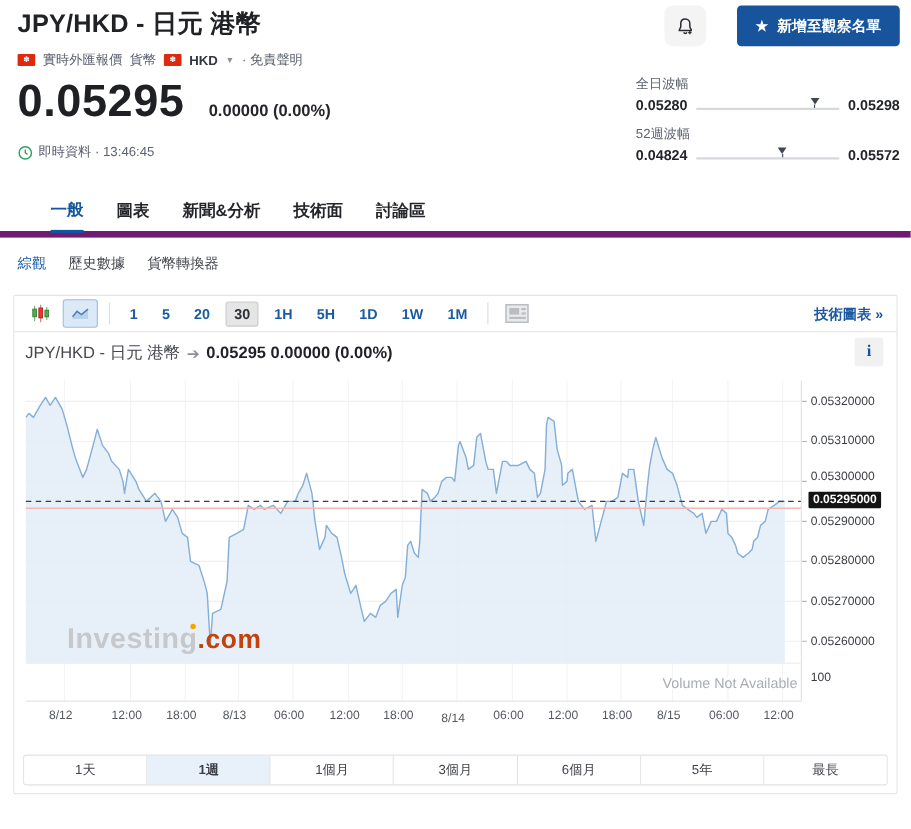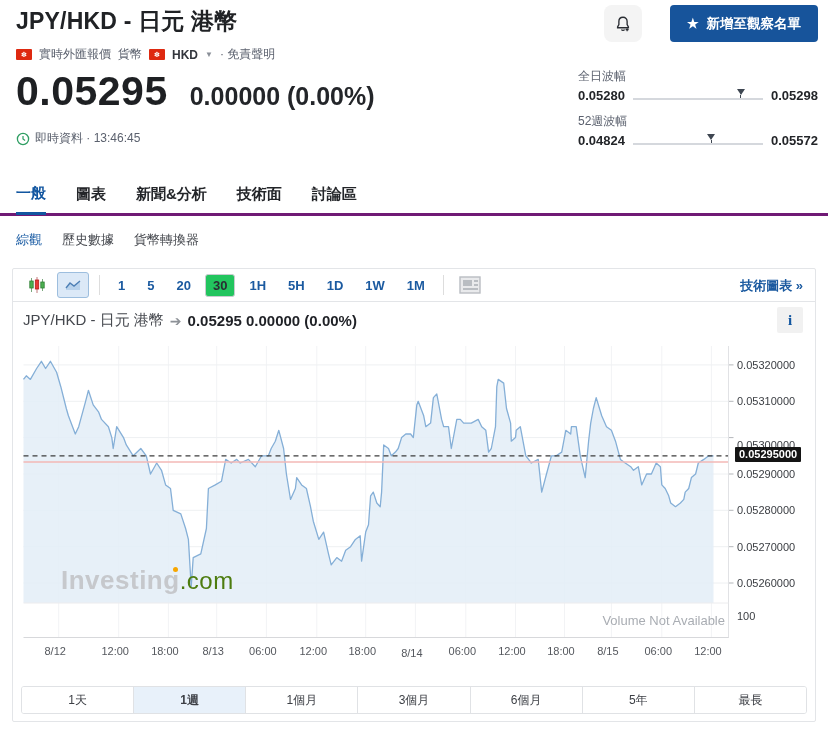--- a/index.html
+++ b/index.html
@@ -13,67 +13,67 @@
   .flag { width:16px; height:11px; background:#de2910; border-radius:1px; display:inline-flex; align-items:center; justify-content:center; color:#fff; font-size:7px; line-height:1; }
   .pair-code { color:#33363d; font-weight:700; }
   .chev { font-size:8px; color:#8a8f98; }
   .bell-btn { position:absolute; left:604px; top:5px; width:38px; height:37px; background:#f4f4f4; border-radius:8px; border:none; display:flex; align-items:center; justify-content:center; cursor:pointer; }
   .watch-btn { position:absolute; left:670px; top:5px; width:148px; height:37px; background:#17549b; border:none; border-radius:4px; color:#fff; font-size:13.5px; font-weight:700; display:flex; align-items:center; justify-content:center; gap:8px; cursor:pointer; }
   .watch-btn .star { font-size:13px; }
 
   
   .price-row { position:absolute; left:16px; top:68px; display:flex; align-items:baseline; gap:22px; }
   .big-price { font-size:41px; font-weight:700; color:#1e2023; letter-spacing:.5px; }
-  .chg { font-size:25px; font-weight:600; color:#232529; }
+  .chg { font-size:15px; font-weight:600; color:#232529; }
   .meta-row { position:absolute; left:16px; top:130px; display:flex; align-items:center; gap:5px; font-size:12px; color:#5b616e; }
 
   
   .ranges { position:absolute; left:578px; top:68px; width:240px; }
   .rng-label { font-size:12px; color:#5b616e; margin-bottom:3px; }
   .rng-row { display:flex; align-items:center; gap:8px; margin-bottom:10px;text-align:center; }
   .rng-val { font-size:13px; font-weight:700; color:#232529; }
   .track { flex:1; position:relative; height:14px; }
   .track::after { content:""; position:absolute; left:0; right:0; top:9px; height:2px; background:#d5d8dd; }
   .marker { position:absolute; top:0; transform:translateX(-50%); width:0; height:0;
             border-left:4px solid transparent; border-right:4px solid transparent; border-top:6px solid #3e4651; }
   .marker::after { content:""; position:absolute; left:-0.5px; top:0; width:1px; height:4px; background:#3e4651; }
 
   
-  .tabs-bar { position:absolute; left:0; right:0; top:184px; height:32px; border-bottom:3px solid #701a75; }
+  .tabs-bar { position:absolute; left:0; right:0; top:184px; height:32px; border-bottom:6px solid #701a75;padding-left:30px; }
   .tabs { display:flex; gap:30px; padding-left:16px; height:100%; }
   .tab { font-size:15px; font-weight:700; color:#232529; padding-bottom:9px; cursor:pointer; align-self:flex-end; }
   .tab.active { color:#1256a0; border-bottom:3px solid #1256a0; margin-bottom:-2px; }
   .subtabs { position:absolute; left:16px; top:231px; display:flex; gap:20px; }
   .subtab { font-size:13px; color:#46494f; cursor:pointer; }
   .subtab.active { color:#1256a0; }
 
   
   .card { position:absolute; left:12px; top:268px; width:804px; height:454px; border:1px solid #e3e5e8; border-radius:2px; background:#fff; }
   .ctoolbar { position:absolute; left:0; right:0; top:0; height:33px; border-bottom:1px solid #e3e5e8; display:flex; align-items:center; gap:4px; padding:0 8px; }
   .tool-btn { background:none; border:none; width:32px; height:26px; display:flex; align-items:center; justify-content:center; cursor:pointer; }
   .tool-btn.sel { background:#dce9f7; border:1px solid #9dbede; border-radius:3px; }
   .vsep { width:1px; height:20px; background:#ddd; margin:0 6px; }
   .tf { font-size:13px; font-weight:700; color:#1b5aa0; padding:3px 7px; cursor:pointer; border:1px solid transparent; }
-  .tf.active { border:1px solid #c9ccd0; background:#22c55e; border-radius:3px; color:#2a2d33; }
+  .tf.active { border:1px solid #c9ccd0; background:#e5e5e5; border-radius:3px; color:#2a2d33; }
   .tech-link { position:absolute; right:12px; top:8px; font-size:13px; font-weight:700; color:#1b5aa0; cursor:pointer; }
 
   .chead { position:absolute; left:10px; top:42px; display:flex; align-items:center; gap:6px; font-size:15px; }
   .chead .inst { color:#45484e; }
   .chead .arr { color:#8d9197; font-size:14px; }
   .chead .q { color:#1f2126; font-weight:700; }
   .info-btn { position:absolute; right:12px; top:38px; width:26px; height:26px; background:#f1f1f1; border:none; border-radius:2px; color:#1256a0; font-family:"Liberation Serif", serif; font-weight:700; font-size:15px; cursor:pointer; }
 
   .chart-region { position:absolute; left:0; top:77px; width:802px; height:340px; }
   .ylab { position:absolute; left:724px; font-size:11px; color:#3a3d42; }
   .cur-lab { position:absolute; left:722px; background:#141414; color:#fff; font-size:11px; font-weight:700; padding:1.5px 4px; border-radius:1px; }
   .vol-lab { position:absolute; left:724px; font-size:11px; color:#3a3d42; }
   .xlab { position:absolute; transform:translateX(-50%); font-size:11px; color:#55585e; white-space:nowrap; }
   .vol-note { position:absolute; left:7px; width:705px; text-align:right; font-size:13px; color:#a9adb3; }
   .wm { position:absolute; left:48px; font-size:26px; font-weight:700; color:#c6c8cc; letter-spacing:.5px; }
-  .wm .com { font-weight:400; color:#4d7c0f; font-size:24px; }
+  .wm .com { font-weight:700; color:#c2410c; font-size:24px; }
   .wm .idot { position:absolute; width:5px; height:5px; border-radius:50%; background:#f7a600; left:112px; top:2px; }
 
   .periods { position:absolute; left:8px; right:8px; top:417px; height:28px; border:1px solid #e0e2e5; border-radius:3px; display:flex; overflow:hidden; }
   .pbtn { flex:1; font-size:12px; color:#3c3f45; background:#fff; border:none; border-right:1px solid #e0e2e5; cursor:pointer; }
   .pbtn:last-child { border-right:none; }
   .pbtn.active { background:#e8f1fa; font-weight:700; }
 </style>
 </head>
 <body>
 
@@ -235,21 +235,21 @@
           <path d="M0.0,257 L0.0,33.4 L2.8,29.8 L6.9,33.4 L13.1,22.5 L17.9,15.3 L22.1,22.5 L26.9,15.3 L33.1,26.2 L37.3,40.7 L42.8,62.5 L44.9,69.8 L51.8,88.0 L55.2,80.7 L62.1,55.3 L64.9,44.3 L69.7,58.9 L75.2,66.2 L78.0,73.4 L84.9,80.7 L88.3,91.6 L89.7,102.5 L93.2,80.7 L100.0,91.6 L102.8,98.9 L109.7,109.8 L117.3,102.5 L122.8,109.8 L127.0,128.0 L133.2,117.0 L138.0,124.3 L142.1,138.9 L147.0,142.5 L149.7,164.3 L157.3,167.9 L162.1,182.5 L164.9,193.4 L167.7,240.6 L169.7,211.6 L177.3,207.9 L182.9,182.5 L184.9,142.5 L191.8,138.9 L198.0,135.2 L202.2,113.4 L207.7,117.0 L213.2,113.4 L216.7,117.0 L224.9,113.4 L231.8,120.7 L238.0,109.8 L244.9,109.8 L247.7,102.5 L251.8,95.2 L255.3,84.3 L260.1,102.5 L262.9,128.0 L267.0,153.4 L271.9,142.5 L273.2,131.6 L278.1,138.9 L282.9,142.5 L287.0,160.7 L289.8,175.2 L295.3,193.4 L300.1,186.1 L305.0,207.9 L307.7,218.8 L313.3,211.6 L318.1,215.2 L322.2,204.3 L327.1,200.7 L331.9,193.4 L336.7,189.8 L338.1,215.2 L342.2,186.1 L345.0,178.8 L347.1,149.8 L349.8,146.1 L353.3,157.0 L356.7,160.7 L358.1,146.1 L360.2,98.9 L365.0,102.5 L367.8,109.8 L371.9,106.1 L374.7,102.5 L378.1,91.6 L382.3,88.0 L387.1,88.0 L389.8,91.6 L393.3,58.9 L394.7,55.3 L400.2,69.8 L402.3,80.7 L407.1,77.1 L409.9,51.6 L413.3,48.0 L418.1,73.4 L420.2,80.7 L425.0,80.7 L427.8,102.5 L433.3,73.4 L436.8,73.4 L440.2,77.1 L447.8,77.1 L454.7,73.4 L458.2,80.7 L462.3,84.3 L465.1,106.1 L467.8,102.5 L472.0,80.7 L473.3,40.7 L474.7,33.4 L480.2,37.1 L483.0,62.5 L487.1,77.1 L487.8,95.2 L492.0,91.6 L492.7,84.3 L496.8,80.7 L502.3,109.8 L505.1,113.4 L507.8,117.0 L514.7,113.4 L518.2,146.1 L523.0,128.0 L527.9,109.8 L532.7,109.8 L538.2,106.1 L542.3,84.3 L547.2,88.0 L547.9,80.7 L552.7,80.7 L556.8,109.8 L561.7,131.6 L565.1,95.2 L567.2,77.1 L569.9,62.5 L572.7,51.6 L578.2,69.8 L583.0,80.7 L587.9,84.3 L592.0,95.2 L596.9,113.4 L601.7,117.0 L607.2,120.7 L610.0,124.3 L614.8,120.7 L618.2,138.9 L623.1,128.0 L627.9,128.0 L632.7,117.0 L636.9,120.7 L638.3,138.9 L641.7,142.5 L645.2,149.8 L647.2,157.0 L652.0,160.7 L656.9,157.0 L660.3,153.4 L661.7,146.1 L665.2,142.5 L667.9,131.6 L672.1,128.0 L674.8,117.0 L680.3,113.4 L685.2,109.8 L690.0,109.8 L690.0,257 Z" fill="#e3edf7" fill-opacity="0.85"></path>
           <path d="M0.0,33.4 L2.8,29.8 L6.9,33.4 L13.1,22.5 L17.9,15.3 L22.1,22.5 L26.9,15.3 L33.1,26.2 L37.3,40.7 L42.8,62.5 L44.9,69.8 L51.8,88.0 L55.2,80.7 L62.1,55.3 L64.9,44.3 L69.7,58.9 L75.2,66.2 L78.0,73.4 L84.9,80.7 L88.3,91.6 L89.7,102.5 L93.2,80.7 L100.0,91.6 L102.8,98.9 L109.7,109.8 L117.3,102.5 L122.8,109.8 L127.0,128.0 L133.2,117.0 L138.0,124.3 L142.1,138.9 L147.0,142.5 L149.7,164.3 L157.3,167.9 L162.1,182.5 L164.9,193.4 L167.7,240.6 L169.7,211.6 L177.3,207.9 L182.9,182.5 L184.9,142.5 L191.8,138.9 L198.0,135.2 L202.2,113.4 L207.7,117.0 L213.2,113.4 L216.7,117.0 L224.9,113.4 L231.8,120.7 L238.0,109.8 L244.9,109.8 L247.7,102.5 L251.8,95.2 L255.3,84.3 L260.1,102.5 L262.9,128.0 L267.0,153.4 L271.9,142.5 L273.2,131.6 L278.1,138.9 L282.9,142.5 L287.0,160.7 L289.8,175.2 L295.3,193.4 L300.1,186.1 L305.0,207.9 L307.7,218.8 L313.3,211.6 L318.1,215.2 L322.2,204.3 L327.1,200.7 L331.9,193.4 L336.7,189.8 L338.1,215.2 L342.2,186.1 L345.0,178.8 L347.1,149.8 L349.8,146.1 L353.3,157.0 L356.7,160.7 L358.1,146.1 L360.2,98.9 L365.0,102.5 L367.8,109.8 L371.9,106.1 L374.7,102.5 L378.1,91.6 L382.3,88.0 L387.1,88.0 L389.8,91.6 L393.3,58.9 L394.7,55.3 L400.2,69.8 L402.3,80.7 L407.1,77.1 L409.9,51.6 L413.3,48.0 L418.1,73.4 L420.2,80.7 L425.0,80.7 L427.8,102.5 L433.3,73.4 L436.8,73.4 L440.2,77.1 L447.8,77.1 L454.7,73.4 L458.2,80.7 L462.3,84.3 L465.1,106.1 L467.8,102.5 L472.0,80.7 L473.3,40.7 L474.7,33.4 L480.2,37.1 L483.0,62.5 L487.1,77.1 L487.8,95.2 L492.0,91.6 L492.7,84.3 L496.8,80.7 L502.3,109.8 L505.1,113.4 L507.8,117.0 L514.7,113.4 L518.2,146.1 L523.0,128.0 L527.9,109.8 L532.7,109.8 L538.2,106.1 L542.3,84.3 L547.2,88.0 L547.9,80.7 L552.7,80.7 L556.8,109.8 L561.7,131.6 L565.1,95.2 L567.2,77.1 L569.9,62.5 L572.7,51.6 L578.2,69.8 L583.0,80.7 L587.9,84.3 L592.0,95.2 L596.9,113.4 L601.7,117.0 L607.2,120.7 L610.0,124.3 L614.8,120.7 L618.2,138.9 L623.1,128.0 L627.9,128.0 L632.7,117.0 L636.9,120.7 L638.3,138.9 L641.7,142.5 L645.2,149.8 L647.2,157.0 L652.0,160.7 L656.9,157.0 L660.3,153.4 L661.7,146.1 L665.2,142.5 L667.9,131.6 L672.1,128.0 L674.8,117.0 L680.3,113.4 L685.2,109.8 L690.0,109.8" fill="none" stroke="#85afd7" stroke-width="1.3" stroke-linejoin="round"></path>
           <line x1="0" y1="116.0" x2="705" y2="116.0" stroke="#f3b8b6" stroke-width="1.5"></line>
           <line x1="0" y1="109.8" x2="705" y2="109.8" stroke="#3c3c3c" stroke-width="1.2" stroke-dasharray="5,4"></line>
           <line x1="705" y1="0" x2="705" y2="292" stroke="#e1e2e5" stroke-width="1"></line>
           <line x1="0" y1="257" x2="705" y2="257" stroke="#ececee" stroke-width="1"></line>
           <line x1="0" y1="291.5" x2="705" y2="291.5" stroke="#d7d8db" stroke-width="1"></line>
         </svg>
         <div class="ylab" style="top: 12.9024px;">0.05320000</div>
         <div class="ylab" style="top: 49.2532px;">0.05310000</div>
-        <div class="ylab" style="top: 93px;">0.05300000</div>
+        <div class="ylab" style="top: 81px;">0.05300000</div>
         <div class="ylab" style="top: 121.955px;">0.05290000</div>
         <div class="ylab" style="top: 158.306px;">0.05280000</div>
         <div class="ylab" style="top: 194.656px;">0.05270000</div>
         <div class="ylab" style="top: 231.007px;">0.05260000</div>
         <div class="cur-lab" style="top: 100.779px;">0.05295000</div>
         <div class="vol-lab" style="top: 264px;">100</div>
         <div class="vol-note" style="top: 267px;">Volume Not Available</div>
         <div class="xlab" style="left: 42.19px; top: 299px;">8/12</div>
         <div class="xlab" style="left: 102.22px; top: 299px;">12:00</div>
         <div class="xlab" style="left: 151.9px; top: 299px;">18:00</div>

